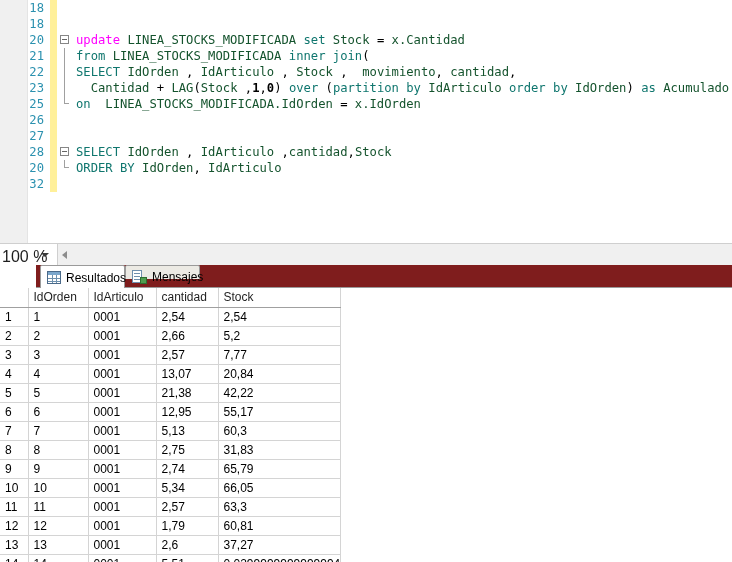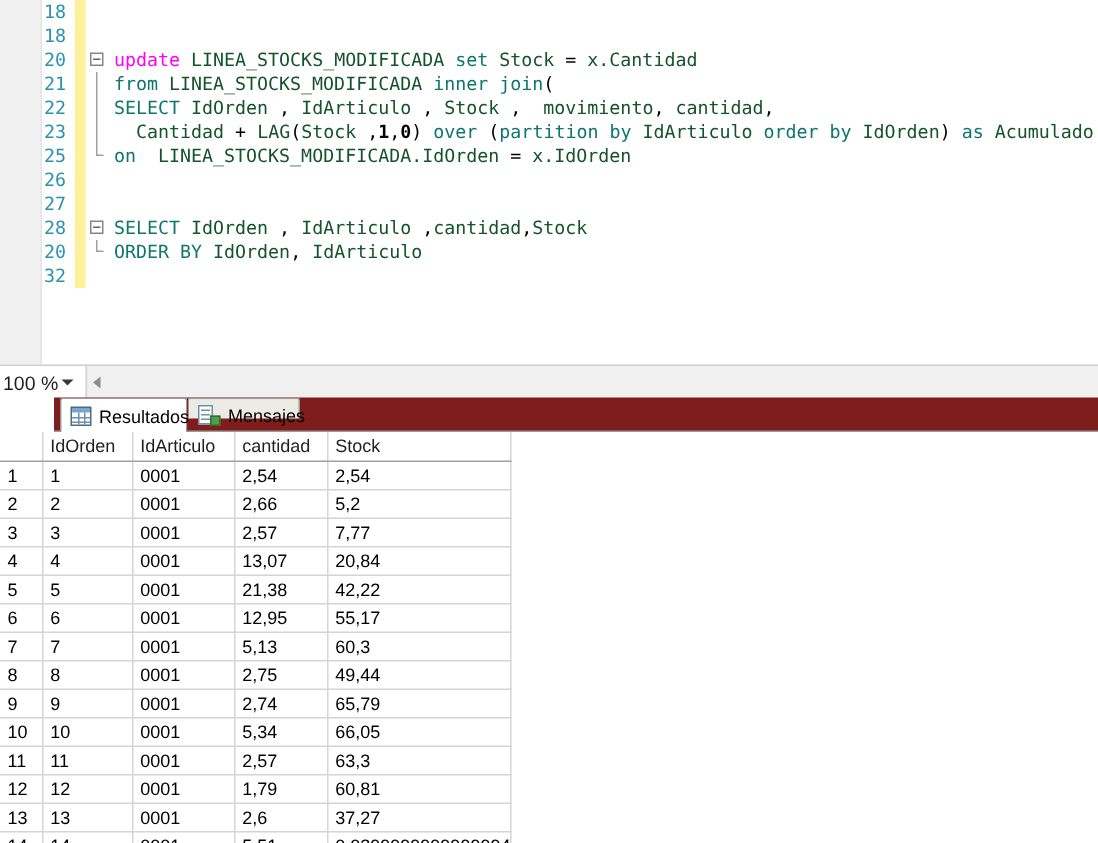--- a/index.html
+++ b/index.html
@@ -122,21 +122,21 @@
     position: absolute;
     left: 0; top: 0;
     width: 57px;
     height: 22px;
     background: #ffffff;
     border-right: 1px solid #cfcfcf;
   }
   #zoom-value {
     position: absolute;
     left: 2px; top: 4px;
-    font-size: 13px;
+    font-size: 16px;
     color: #1e1e1e;
   }
   #zoom-arrow {
     position: absolute;
     left: 41px; top: 9px;
     width: 0; height: 0;
     border-left: 4px solid transparent;
     border-right: 4px solid transparent;
     border-top: 4px solid #3a3a3a;
   }
@@ -422,21 +422,21 @@
           <td>7</td>
           <td>0001</td>
           <td>5,13</td>
           <td>60,3</td>
         </tr>
         <tr>
           <td class="rowhdr">8</td>
           <td>8</td>
           <td>0001</td>
           <td>2,75</td>
-          <td>49,44</td>
+          <td>31,83</td>
         </tr>
         <tr>
           <td class="rowhdr">9</td>
           <td>9</td>
           <td>0001</td>
           <td>2,74</td>
           <td>65,79</td>
         </tr>
         <tr>
           <td class="rowhdr">10</td>

